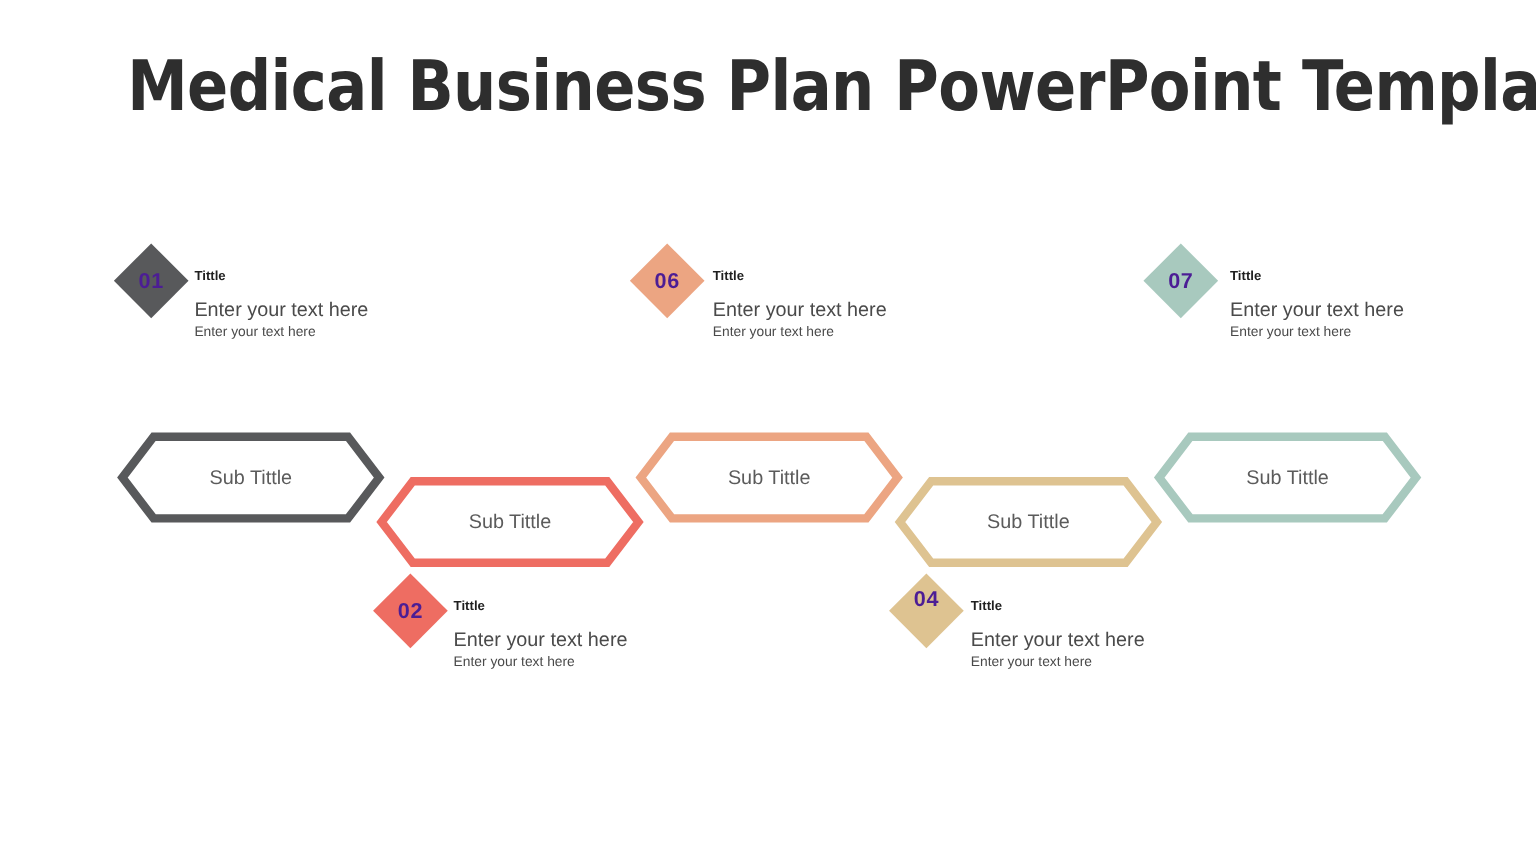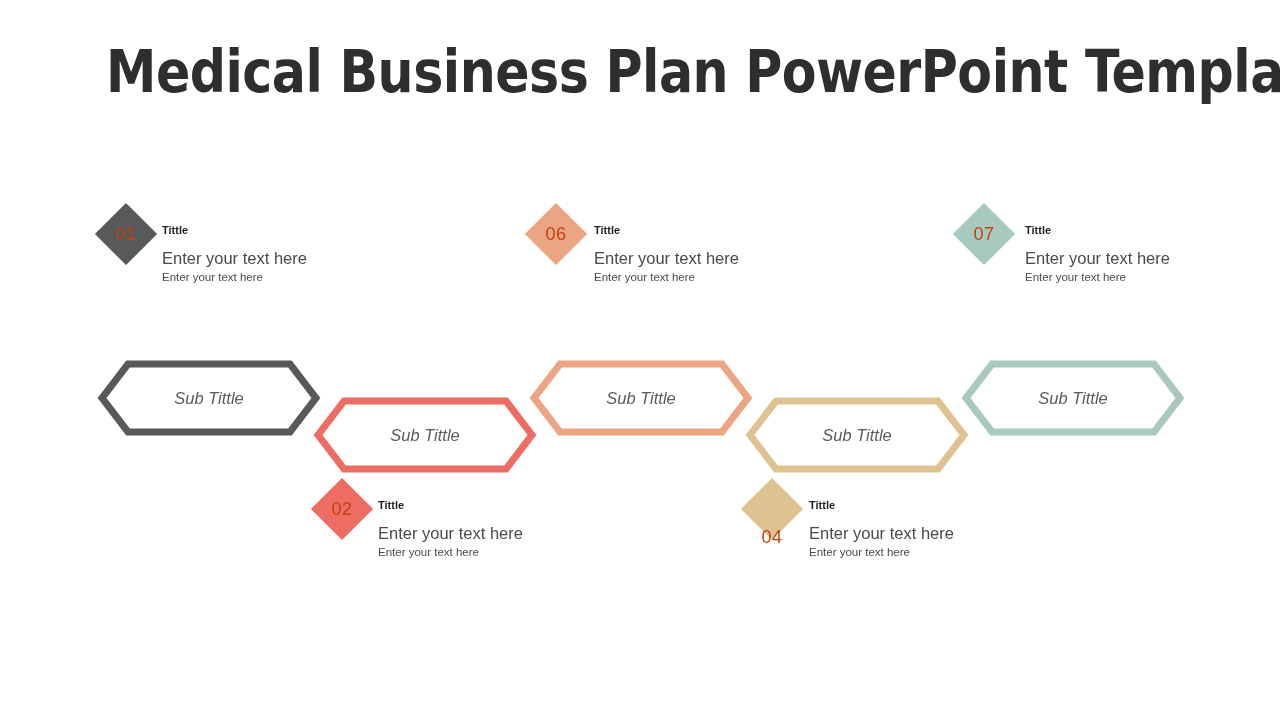--- a/index.html
+++ b/index.html
@@ -36,21 +36,20 @@
     white-space: nowrap;
     transform: scaleX(0.97);
     transform-origin: left center;
   }
 
   
   .hex {
     position: absolute;
     width: 222px;
     height: 76px;
-    font-style: italic;
   }
   .hex svg {
     display: block;
     width: 222px;
     height: 76px;
     overflow: visible;
   }
   .hex-label {
     position: absolute;
     left: 0;
@@ -73,22 +72,22 @@
     transform: rotate(45deg);
   }
   .diamond-num {
     position: absolute;
     width: 62px;
     height: 62px;
     display: flex;
     align-items: center;
     justify-content: center;
     font-size: 18px;
-    font-weight: normal;
-    color: #c2410c;
+    font-weight: bold;
+    color: #4c1d95;
     letter-spacing: 0.5px;
   }
 
   
   .tblock {
     position: absolute;
     width: 175px;
   }
   .t-title {
     font-size: 11px;
@@ -182,21 +181,21 @@
   <div class="diamond" style="left:320px; top:487px; background:#ee6d62; z-index:12;"></div>
   <div class="diamond-num" style="left:311px; top:478px; z-index:13;">02</div>
 
   <div class="tblock" style="left:378px; top:499px;">
     <div class="t-title">Tittle</div>
     <div class="t-body">Enter your text here</div>
     <div class="t-sub">Enter your text here</div>
   </div>
 
   <div class="diamond" style="left:750px; top:487px; background:#dec391; z-index:12;"></div>
-  <div class="diamond-num" style="left:741px; top:506px; z-index:13;">04</div>
+  <div class="diamond-num" style="left:741px; top:468px; z-index:13;">04</div>
 
   <div class="tblock" style="left:809px; top:499px;">
     <div class="t-title">Tittle</div>
     <div class="t-body">Enter your text here</div>
     <div class="t-sub">Enter your text here</div>
   </div>
 
 </div>
 
 </body></html>

